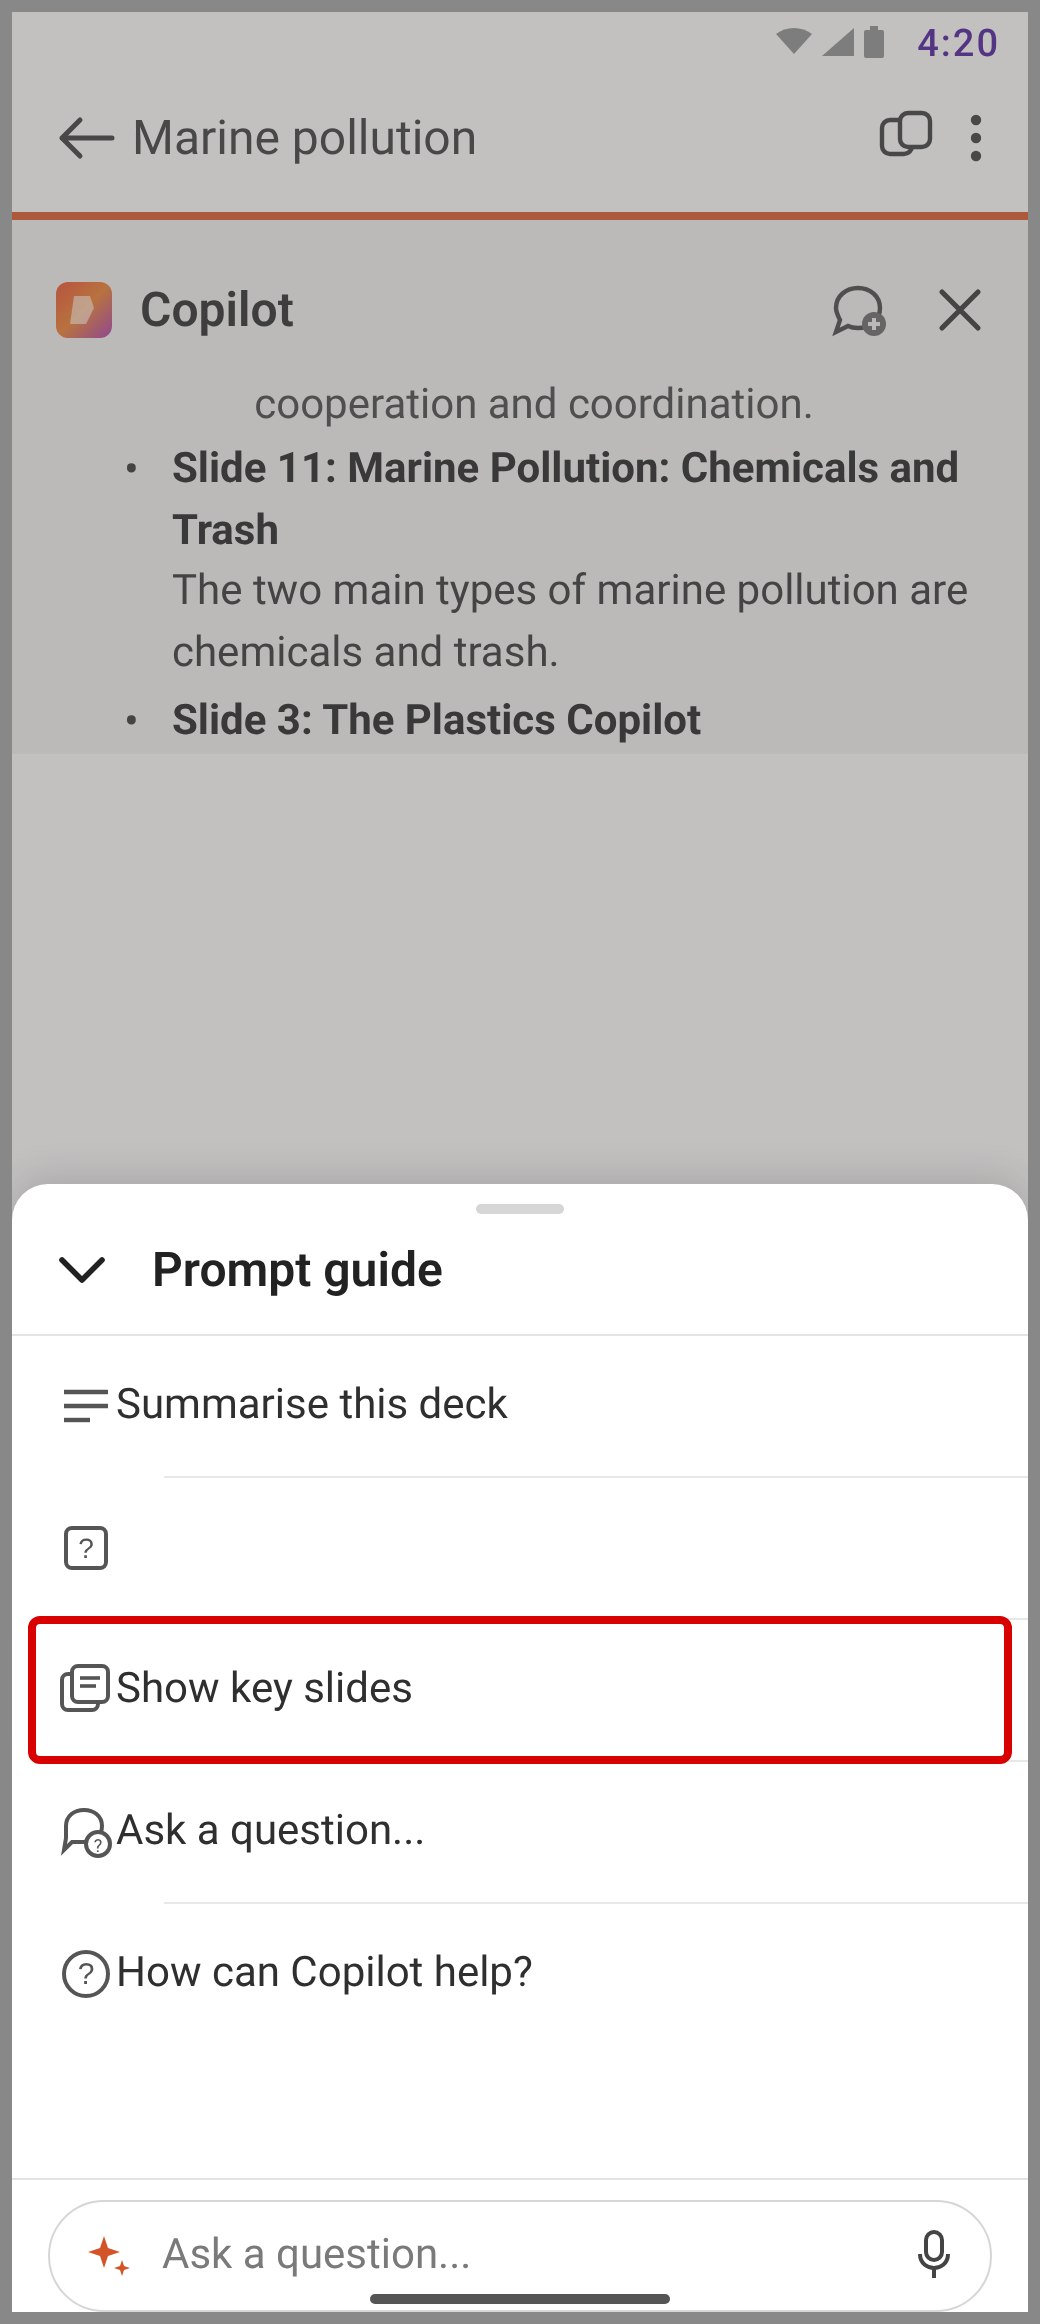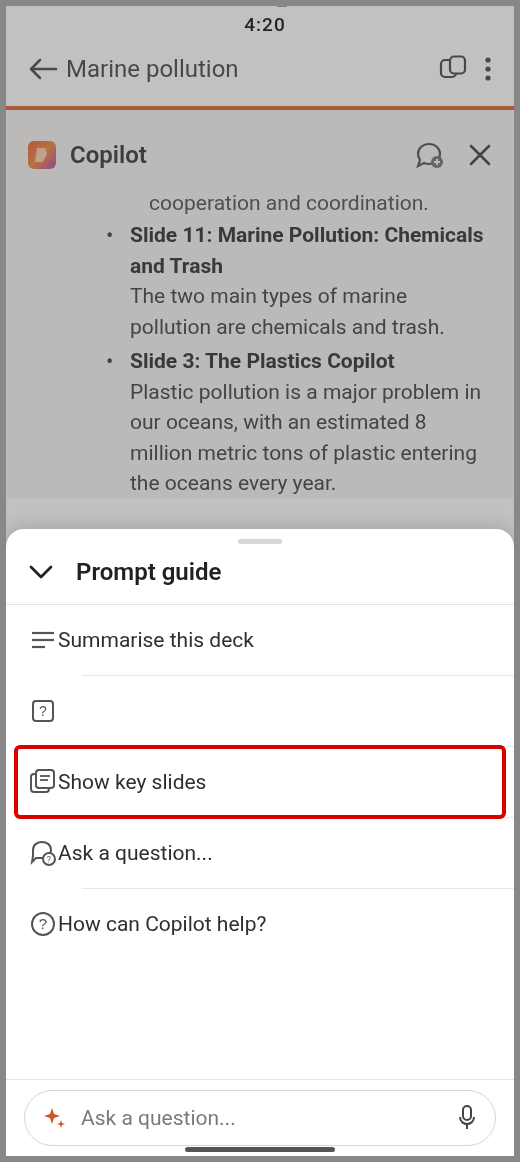--- a/index.html
+++ b/index.html
@@ -18,24 +18,23 @@
     overflow: hidden;
   }
   
   .status-bar {
     height: 30px;
     display: flex;
     justify-content: flex-end;
     align-items: center;
     padding: 0 14px;
     gap: 6px;
-    color: #000000;
+    color: #4c1d95;
     font-size: 16px;
     font-weight: 500;
-    flex-direction: column;
   }
   .status-icons { display:flex; align-items:center; gap:4px; }
   .status-time { margin-left: 10px; font-size: 19px; letter-spacing: 1px;}
   
   .app-header {
     display: flex;
     align-items: center;
     padding: 18px 14px 22px 22px;
     gap: 8px;
   }
@@ -68,48 +67,47 @@
     display: flex;
     align-items: center;
     justify-content: center;
   }
   .copilot-title { font-size: 24px; font-weight: 600; color:#2a2a2a; flex:1;}
   .copilot-body {
     padding: 4px 28px 0 42px;
     font-size: 21px;
     line-height: 1.45;
     color: #333;
-    margin-left: 44px;
   }
   .copilot-body .trunc { text-align:center; color:#444; font-size:21px; margin-bottom:2px;}
   ul.slide-list { list-style: none; padding-left: 20px;}
   ul.slide-list li { position:relative; padding-left:18px; margin-bottom:4px;}
   ul.slide-list li::before {
     content: "•"; position:absolute; left:-6px; top:0; font-size:22px; color:#333;
   }
   .slide-title { font-weight: 700; color:#222;}
   
   .dim-overlay {
     position: absolute;
     top: 0; left:0; right:0; bottom:0;
     background: rgba(100,100,100,0.35);
     pointer-events: none;
   }
   
   .sheet {
     position: absolute;
     left: 0; right: 0; bottom: 0;
-    height: 627px;
+    height: 564px;
     background: #fff;
     border-top-left-radius: 18px;
     border-top-right-radius: 18px;
     box-shadow: 0 -2px 20px rgba(0,0,0,0.15);
     display: flex;
     flex-direction: column;
-    padding-bottom: 10px;
+    padding-bottom: 0;
   }
   .grabber {
     width: 44px; height: 5px;
     background: #d6d6d6;
     border-radius: 3px;
     margin: 10px auto 6px auto;
   }
   .sheet-header {
     display:flex; align-items:center;
     padding: 8px 24px 18px 22px;
@@ -238,21 +236,20 @@
     </div>
     <div class="copilot-body">
       <div class="trunc">cooperation and coordination.</div>
       <ul class="slide-list">
         <li>
           <span class="slide-title">Slide 11: Marine Pollution: Chemicals and Trash</span><br>
           <span>The two main types of marine pollution are chemicals and trash.</span>
         </li>
         <li>
           <span class="slide-title">Slide 3: The Plastics Copilot</span><br>
-          <span>Plastic pollution is a major problem in our oceans, with an estimated 8 million metric tons of plastic entering the oceans every year.</span>
         </li>
       </ul>
     </div>
   </div>
 
   <div class="dim-overlay"></div>
 
   <div class="sheet">
     <div class="grabber"></div>
     <div class="sheet-header">

